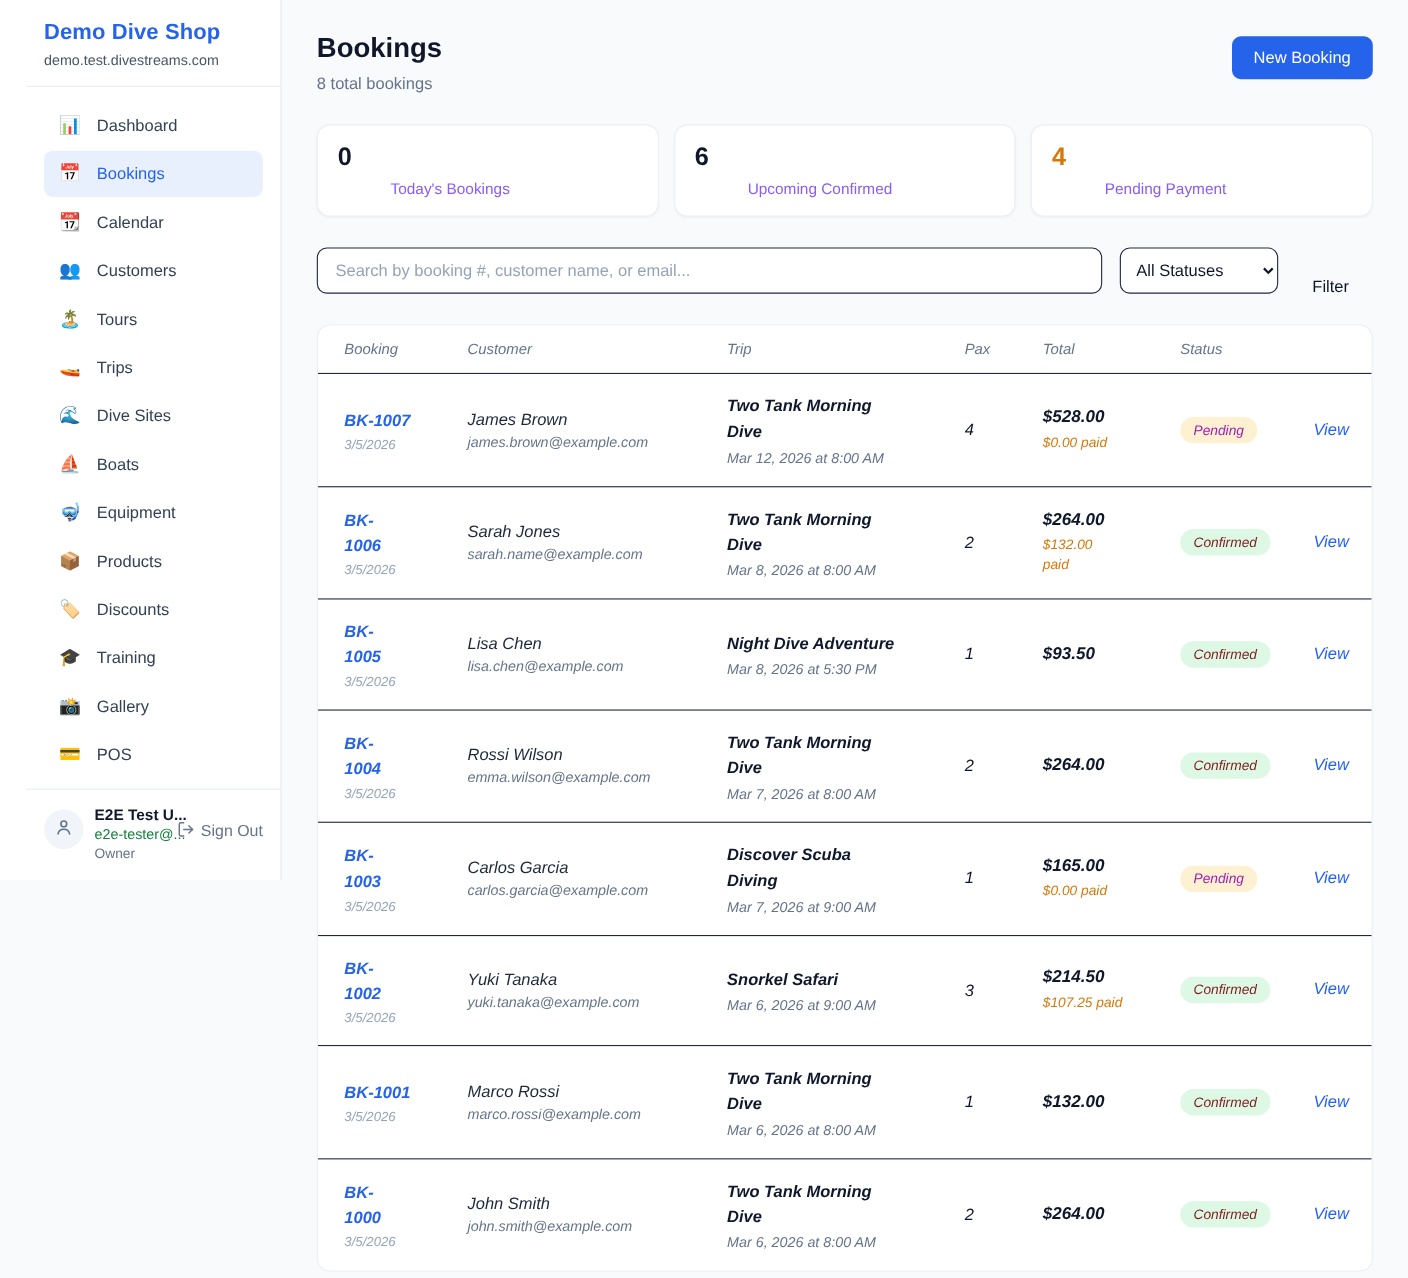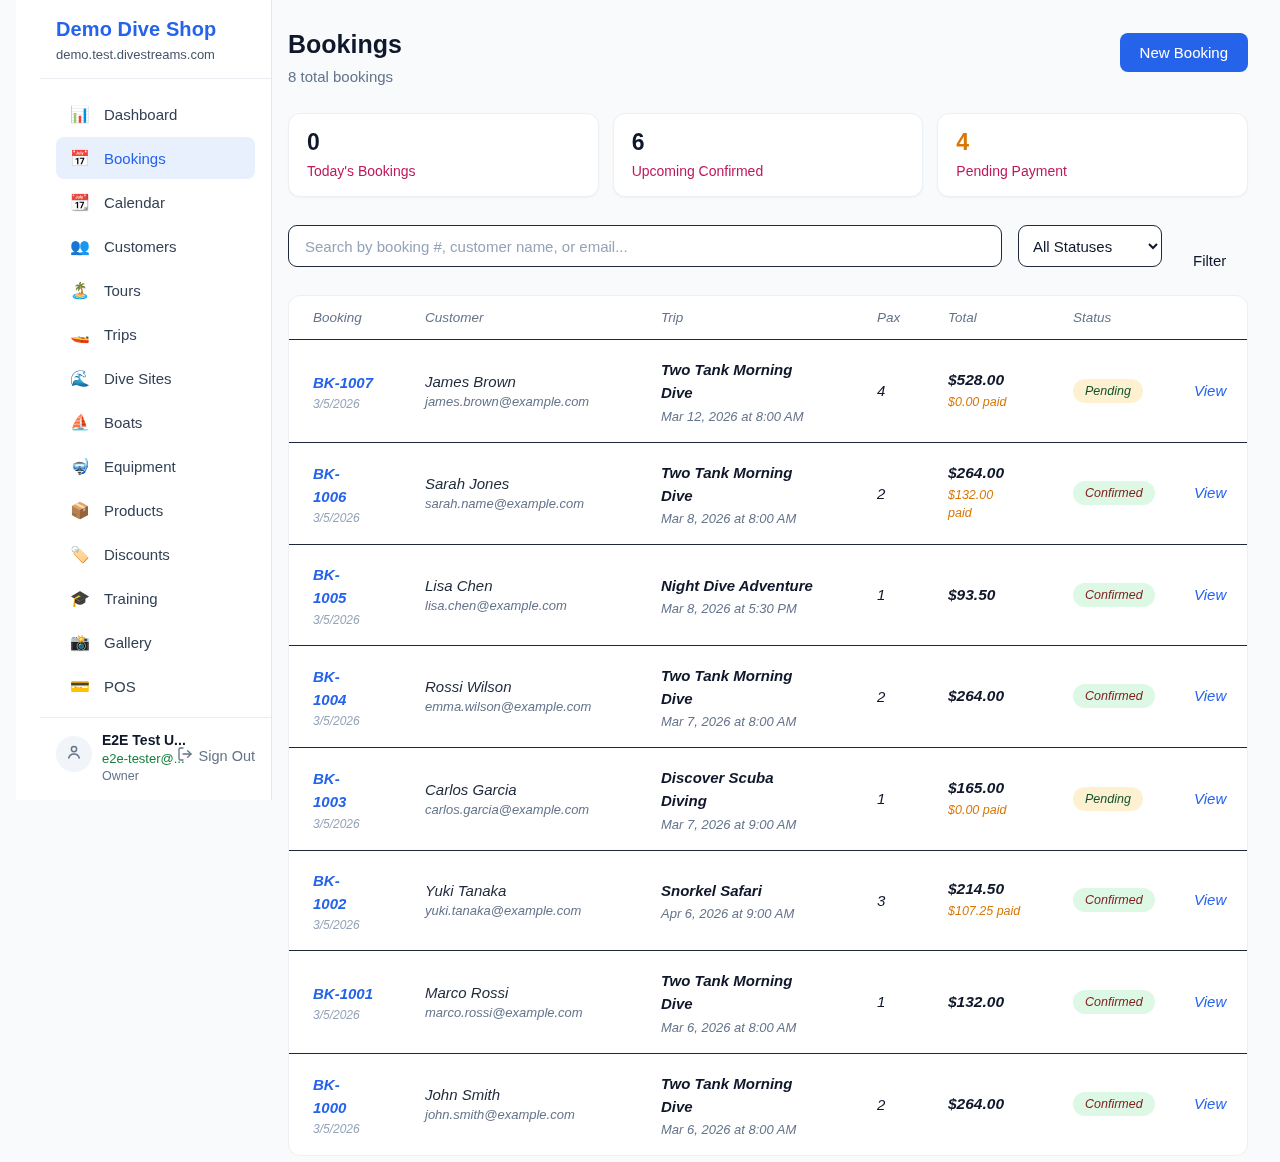--- a/index.html
+++ b/index.html
@@ -8,21 +8,21 @@
     font-family:"Liberation Sans", sans-serif;
     background:#f8fafc;
     color:#0f172a;
     overflow:hidden;
     position:relative;
   }
   .pre { white-space:pre-line; }
 
   
   .sidebar {
-    position:absolute; left:16px; top:0;
+    position:absolute; left:0; top:0;
     width:256px; height:800px;
     background:#ffffff;
     border-right:1px solid #e2e8f0;
     display:flex; flex-direction:column;padding-left:24px;
   }
   .sidebar-header { padding:18px 16px 16px; border-bottom:1px solid #e9edf2; }
   .shop-name { color:#2563eb; font-size:20px; font-weight:700; letter-spacing:.1px; }
   .shop-domain { color:#475569; font-size:13px; margin-top:6px; }
   .nav { padding:14px 8px 8px; flex:1; }
   .nav-item {
@@ -68,21 +68,21 @@
   }
 
   .stats { display:flex; gap:14px; margin-top:28px; }
   .stat-card {
     flex:1; background:#ffffff;
     border:1px solid #eceff3; border-radius:12px;
     padding:15px 18px; height:84px;
     box-shadow:0 1px 2px rgba(15,23,42,.04);
   }
   .stat-value { font-size:23px; font-weight:700; color:#0f172a; }
-  .stat-label { font-size:14px; color:#be185d; margin-top:7px; }
+  .stat-label { font-size:14px; color:#8b5cf6; margin-top:7px;margin-left:48px; }
 
   .filter-row { display:flex; align-items:center; margin-top:26px; }
   .search-input {
     width:714px; height:42px;
     border:1px solid #1e293b; border-radius:9px;
     padding:0 16px; font-size:15px; font-family:inherit;
     color:#0f172a; background:#ffffff; outline:none;
   }
   .search-input::placeholder { color:#94a3b8; }
   .status-select {
@@ -122,21 +122,21 @@
   .customer-email { font-size:13px; color:#64748b; margin-top:4px; }
   .trip-name { font-size:15px; font-weight:600; color:#0f172a; line-height:1.55; }
   .trip-time { font-size:13px; color:#64748b; margin-top:4px; }
   .pax-cell { font-size:15px; color:#0f172a; }
   .total-amount { font-size:15.5px; font-weight:700; color:#0f172a; }
   .paid-amount { font-size:12.5px; color:#d97706; margin-top:4px; line-height:1.45; }
   .badge {
     display:inline-block; padding:5px 12px;
     border-radius:999px; font-size:12.5px;
   }
-  .badge--pending { background:#fdf1d2; color:#14532d; }
+  .badge--pending { background:#fdf1d2; color:#a21caf; }
   .badge--confirmed { background:#ddf8e4; color:#7f1d1d; }
   .view-link { color:#2563eb; font-size:15px; font-weight:500; text-decoration:none; }
 </style>
 </head>
 <body>
 
 <aside class="sidebar">
   <div class="sidebar-header">
     <div class="shop-name">Demo Dive Shop</div>
     <div class="shop-domain">demo.test.divestreams.com</div>
@@ -391,21 +391,21 @@
       <a href="#" class="booking-link pre">BK-
 1002</a>
       <div class="booking-date">3/5/2026</div>
     </div>
     <div>
       <div class="customer-name">Yuki Tanaka</div>
       <div class="customer-email">yuki.tanaka@example.com</div>
     </div>
     <div>
       <div class="trip-name pre">Snorkel Safari</div>
-      <div class="trip-time">Apr 6, 2026 at 9:00 AM</div>
+      <div class="trip-time">Mar 6, 2026 at 9:00 AM</div>
     </div>
     <div class="pax-cell">3</div>
     <div>
       <div class="total-amount">$214.50</div>
       <div class="paid-amount pre">$107.25 paid</div>
     </div>
     <div><span class="badge badge--confirmed">Confirmed</span></div>
     <div><a href="#" class="view-link">View</a></div>
   </div>
         <div class="t-grid t-row">

